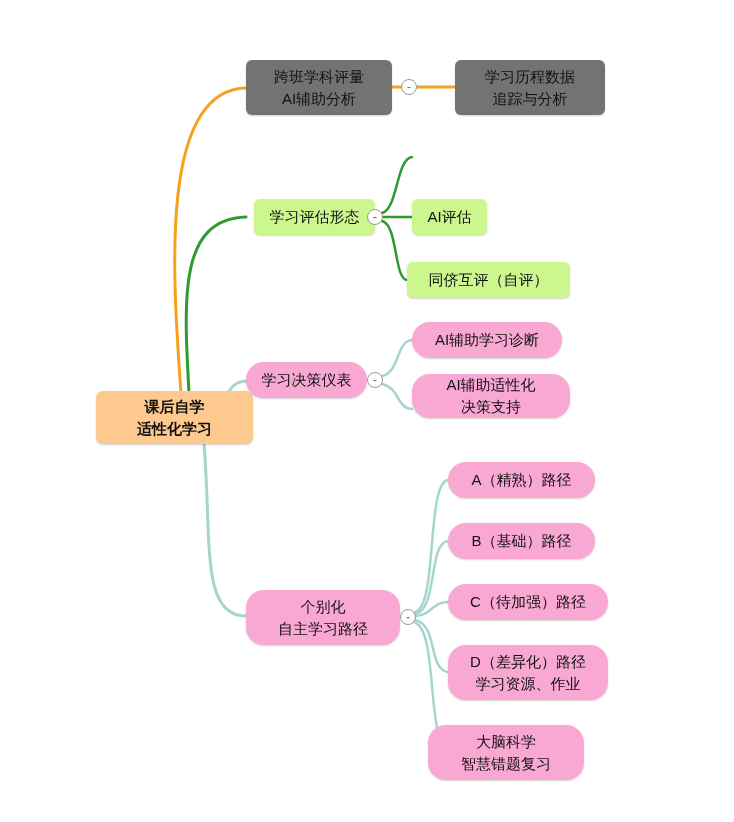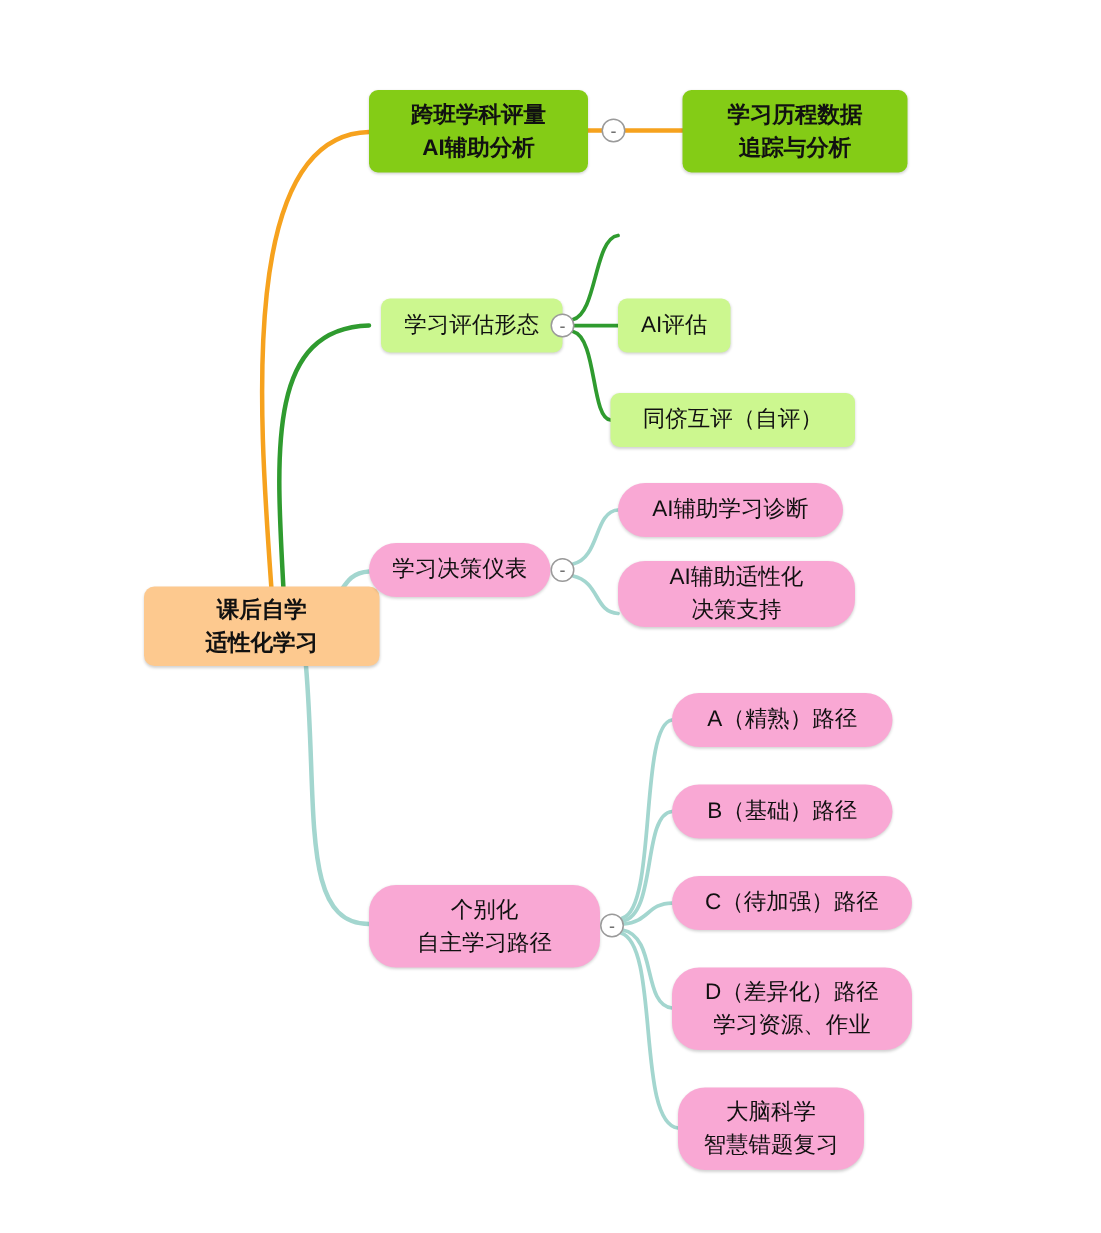--- a/index.html
+++ b/index.html
@@ -18,21 +18,21 @@
     white-space:pre-line;
     font-size:15px;color:#111;
     border-radius:6px;
     box-sizing:border-box;
     padding:2px 6px;
     box-shadow:0 1px 2px rgba(0,0,0,0.18);
     line-height:1.45;
     cursor:default;
   }
   .root{background:#fdc98f;font-weight:bold;border-radius:7px;margin-left:39px;}
-  .yellow{background:#84cc16;font-weight:bold;}
+  .yellow{background:#737373;}
   .green{background:#ccf78f;}
   .orange{background:#f9a8d4;border-radius:18px;}
   .toggle{
     position:absolute;
     width:16px;height:16px;
     border-radius:50%;
     background:#ffffff;
     border:1px solid #9a9a9a;
     box-sizing:border-box;
     display:flex;align-items:center;justify-content:center;
@@ -86,21 +86,21 @@
   <div class="node orange" style="left:412px;top:374px;width:158px;height:44px">AI辅助适性化
 决策支持</div>
 
   <div class="node orange" style="left:246px;top:590px;width:154px;height:55px">个别化
 自主学习路径</div>
   <div class="node orange" style="left:448px;top:462px;width:147px;height:36px">A（精熟）路径</div>
   <div class="node orange" style="left:448px;top:523px;width:147px;height:36px">B（基础）路径</div>
   <div class="node orange" style="left:448px;top:584px;width:160px;height:36px">C（待加强）路径</div>
   <div class="node orange" style="left:448px;top:645px;width:160px;height:55px">D（差异化）路径
 学习资源、作业</div>
-  <div class="node orange" style="left:452px;top:725px;width:124px;height:55px">大脑科学
+  <div class="node orange" style="left:428px;top:725px;width:156px;height:55px">大脑科学
 智慧错题复习</div>
 
   <div class="toggle" style="left:401px;top:79px">-</div>
   <div class="toggle" style="left:367px;top:209px">-</div>
   <div class="toggle" style="left:367px;top:372px">-</div>
   <div class="toggle" style="left:400px;top:609px">-</div>
 
 </div>
 
 </body></html>

